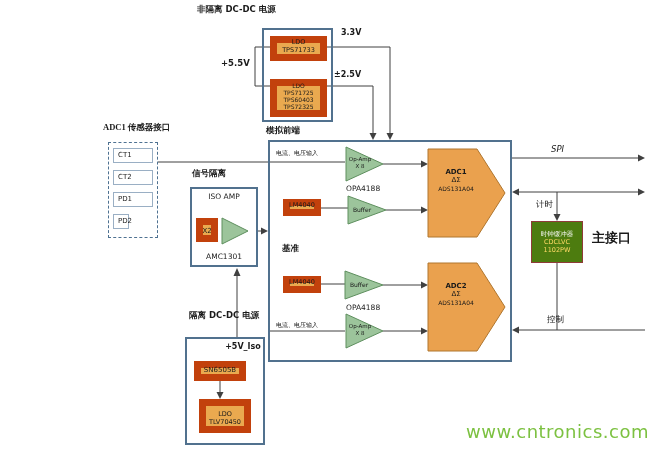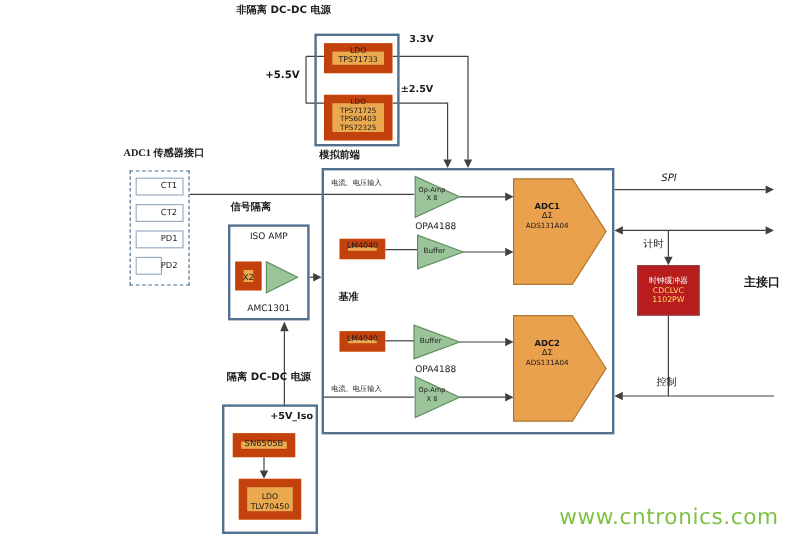--- a/index.html
+++ b/index.html
@@ -4,25 +4,25 @@
 <style>
   * { margin:0; padding:0; box-sizing:border-box; }
   body { font-family:"DejaVu Sans","Liberation Sans",sans-serif; background:#ffffff; color:#1a1a1a; }
   #canvas { position:relative; width:655px; height:449px; background:#ffffff; overflow:hidden; }
   #wires { position:absolute; left:0; top:0; }
   .lbl { position:absolute; white-space:nowrap; line-height:1.2; }
   .b { font-weight:bold; }
   .bluebox { position:absolute; border:2px solid #51718E; background:transparent; }
   .dash { position:absolute; border:1px dashed #4E7191; background:transparent; }
   .obox { position:absolute; background:#EAA94F; border:7px solid #c2410c; display:flex; flex-direction:column; align-items:center; justify-content:flex-end; text-align:center; color:#1a1a1a; }
-  .item { position:absolute; background:#ffffff; border:1px solid #9AAFC4; font-size:7px; line-height:13px; padding-left:20px; color:#222; }
+  .item { position:absolute; background:#ffffff; border:1px solid #9AAFC4; font-size:7px; line-height:13px; padding-left:4px; color:#222; }
   .tri { fill:#9CC49B; stroke:#5E8F5E; stroke-width:1; }
   .adc { fill:#EAA14E; stroke:#B0762E; stroke-width:1; }
   .ctext { position:absolute; text-align:center; line-height:1.2; }
-  .clock { position:absolute; background:#b91c1c; border:1px solid #8E3B38; display:flex; flex-direction:column; align-items:center; justify-content:center; text-align:center; line-height:1.25; }
+  .clock { position:absolute; background:#4d7c0f; border:1px solid #8E3B38; display:flex; flex-direction:column; align-items:center; justify-content:center; text-align:center; line-height:1.25; }
   .wm { position:absolute; color:#7CC141; font-size:18px; letter-spacing:0.5px; }
 </style>
 </head>
 <body>
 
 <div id="canvas">
 
   <svg id="wires" width="655" height="449" viewBox="0 0 655 449">
     <g stroke="#404040" stroke-width="1" fill="none">
       <path d="M255 47 H270 M255 86 H270 M255 47 V86"></path>
@@ -151,18 +151,18 @@
     <div style="font-size:6px;">ADS131A04</div>
   </div>
 
   <div class="lbl" style="left:551px; top:144px; font-size:8.5px;font-style:italic;">SPI</div>
   <div class="lbl" style="left:536px; top:199px; font-size:8.5px;">计时</div>
   <div class="clock" style="left:531px; top:221px; width:52px; height:42px;">
     <div style="font-size:6.5px; color:#ffffff;">时钟缓冲器</div>
     <div style="font-size:6.5px; color:#FFD966;">CDCLVC</div>
     <div style="font-size:6.5px; color:#FFD966;">1102PW</div>
   </div>
-  <div class="lbl b" style="left:592px; top:230px; font-size:10px;margin-left:28px;">主接口</div>
+  <div class="lbl b" style="left:592px; top:230px; font-size:13px;">主接口</div>
   <div class="lbl" style="left:547px; top:314px; font-size:8.5px;">控制</div>
 
   <div class="wm" style="left:466px; top:421px;">www.cntronics.com</div>
 
 </div>
 
 </body></html>

